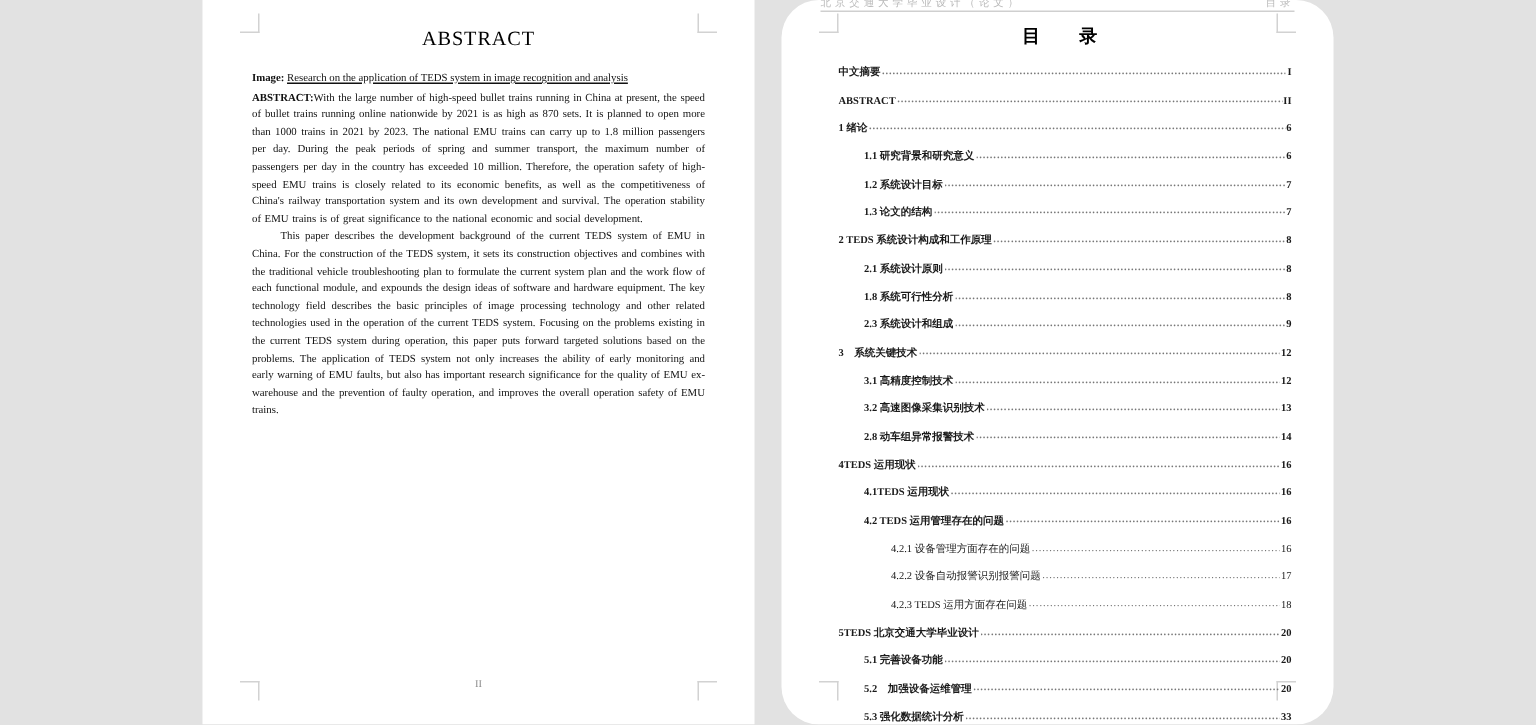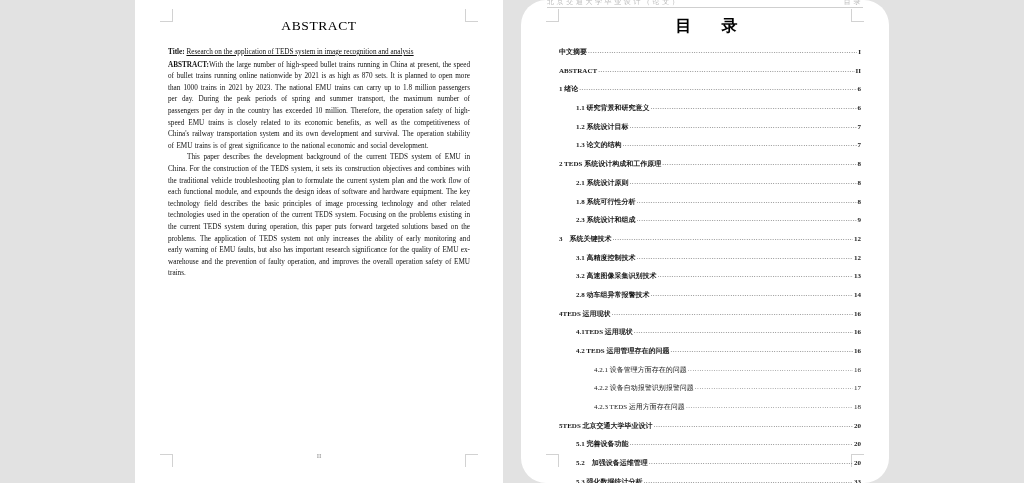--- a/index.html
+++ b/index.html
@@ -135,21 +135,21 @@
   }
   .rh-right { letter-spacing: 2.6px; }
   .toc-body {
     position: absolute;
     top: 16px;
     left: 38px;
     right: 28px;
   }
   .toc-title {
     text-align: center;
-    font-size: 16px;
+    font-size: 12px;
     font-weight: bold;
     letter-spacing: 7px;
     color: #000;
     margin-bottom: 11px;
   }
   .toc-row {
     display: flex;
     align-items: flex-start;
     font-size: 7px;
     line-height: 9px;
@@ -182,21 +182,21 @@
   <div class="page page-left">
     <span class="cmark tl"></span>
     <span class="cmark tr"></span>
     <span class="cmark bl"></span>
     <span class="cmark br"></span>
 
     <div class="abs-body">
       <div class="abs-title">ABSTRACT</div>
 
       <div class="abs-line">
-        <b>Title:</b><span>&nbsp;</span><span class="abs-underline">Research on the application of TEDS system in image recognition and analysis</span>
+        <b>Image:</b><span>&nbsp;</span><span class="abs-underline">Research on the application of TEDS system in image recognition and analysis</span>
       </div>
 
       <div class="abs-para first"><b>ABSTRACT:</b><span>With the large number of high-speed bullet trains running in China at present, the speed of bullet trains running online nationwide by 2021 is as high as 870 sets. It is planned to open more than 1000 trains in 2021 by 2023. The national EMU trains can carry up to 1.8 million passengers per day. During the peak periods of spring and summer transport, the maximum number of passengers per day in the country has exceeded 10 million. Therefore, the operation safety of high-speed EMU trains is closely related to its economic benefits, as well as the competitiveness of China's railway transportation system and its own development and survival. The operation stability of EMU trains is of great significance to the national economic and social development.</span></div>
 
       <div class="abs-para">This paper describes the development background of the current TEDS system of EMU in China. For the construction of the TEDS system, it sets its construction objectives and combines with the traditional vehicle troubleshooting plan to formulate the current system plan and the work flow of each functional module, and expounds the design ideas of software and hardware equipment. The key technology field describes the basic principles of image processing technology and other related technologies used in the operation of the current TEDS system. Focusing on the problems existing in the current TEDS system during operation, this paper puts forward targeted solutions based on the problems. The application of TEDS system not only increases the ability of early monitoring and early warning of EMU faults, but also has important research significance for the quality of EMU ex-warehouse and the prevention of faulty operation, and improves the overall operation safety of EMU trains.</div>
 
     </div>
 
     <div class="folio">II</div>
   </div>

